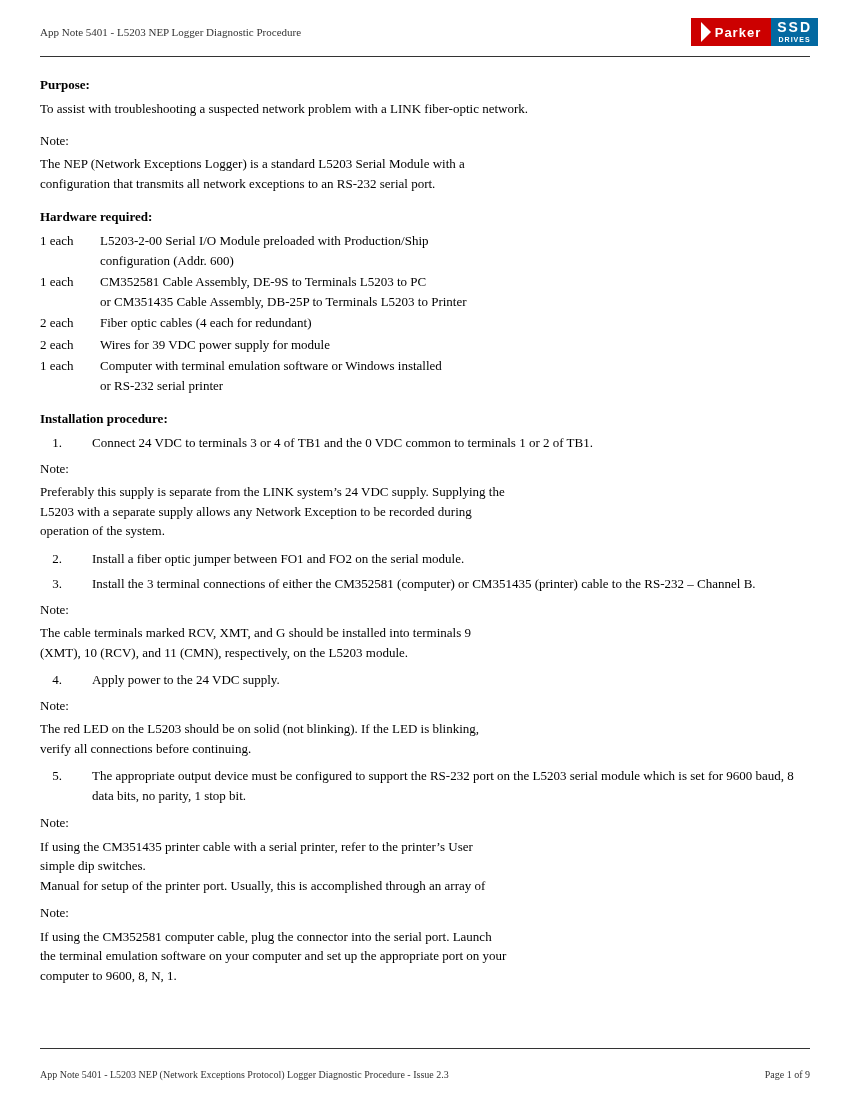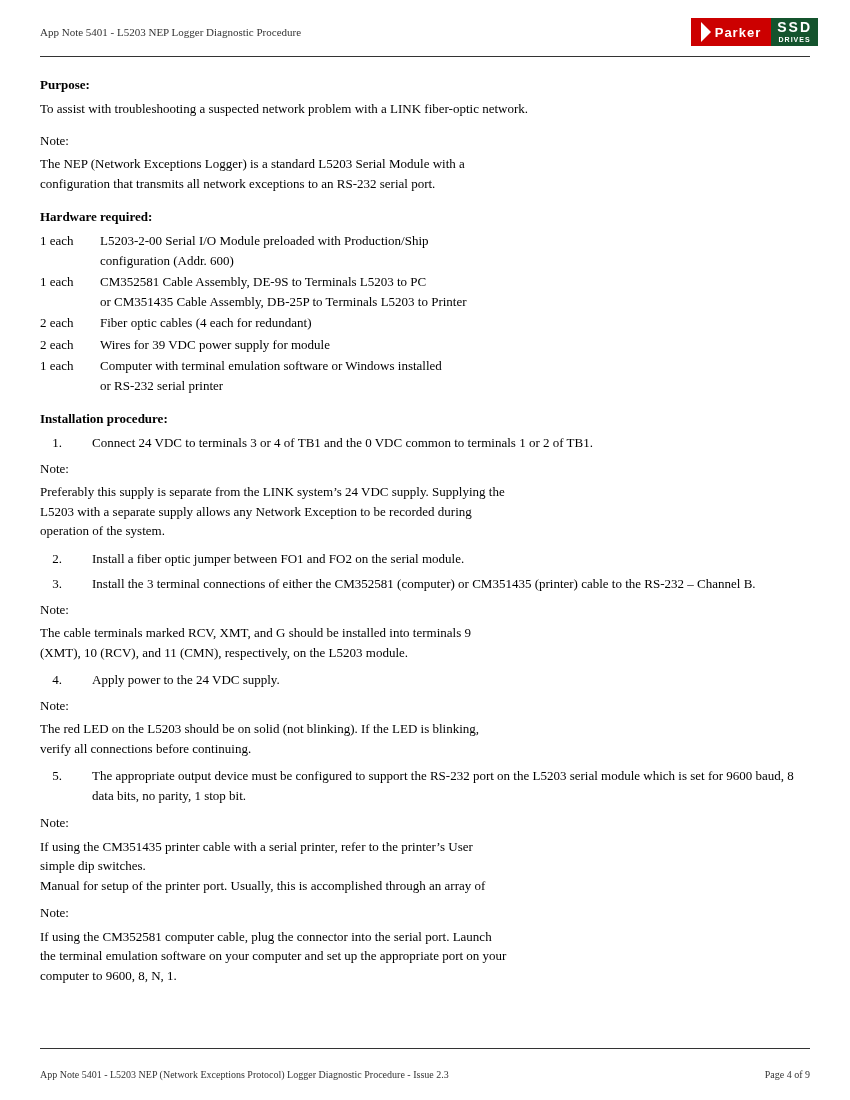--- a/index.html
+++ b/index.html
@@ -47,21 +47,21 @@
     .logo-parker-arrow {
       display: inline-block;
       width: 0;
       height: 0;
       border-top: 10px solid transparent;
       border-bottom: 10px solid transparent;
       border-left: 10px solid white;
       margin-right: 4px;
     }
     .logo-ssd {
-      background: #14532d;
+      background: #0369a1;
       color: white;
       font-size: 11px;
       font-weight: bold;
       font-family: Arial, sans-serif;
       padding: 2px 6px;
       display: flex;
       flex-direction: column;
       align-items: center;
       line-height: 1.1;
     }
@@ -298,15 +298,15 @@
           <div>the terminal emulation software on your computer and set up the appropriate port on your</div>
           <div>computer to 9600, 8, N, 1.</div>
         </div>
       </div>
 
     </div>
   </div>
 
   <div class="footer">
     <span class="footer-left">App Note 5401 - L5203 NEP (Network Exceptions Protocol)  Logger Diagnostic Procedure  - Issue 2.3</span>
-    <span class="footer-right">Page 4 of 9</span>
+    <span class="footer-right">Page 1 of 9</span>
   </div>
 </div>
 
 </body></html>

